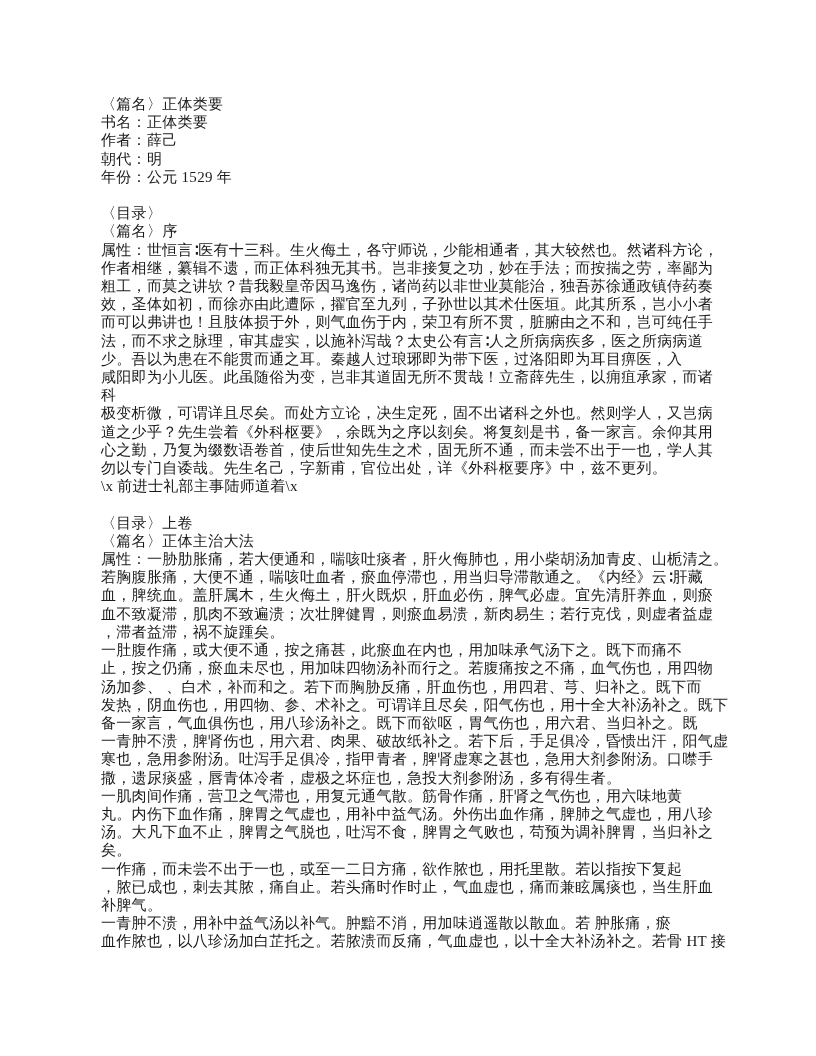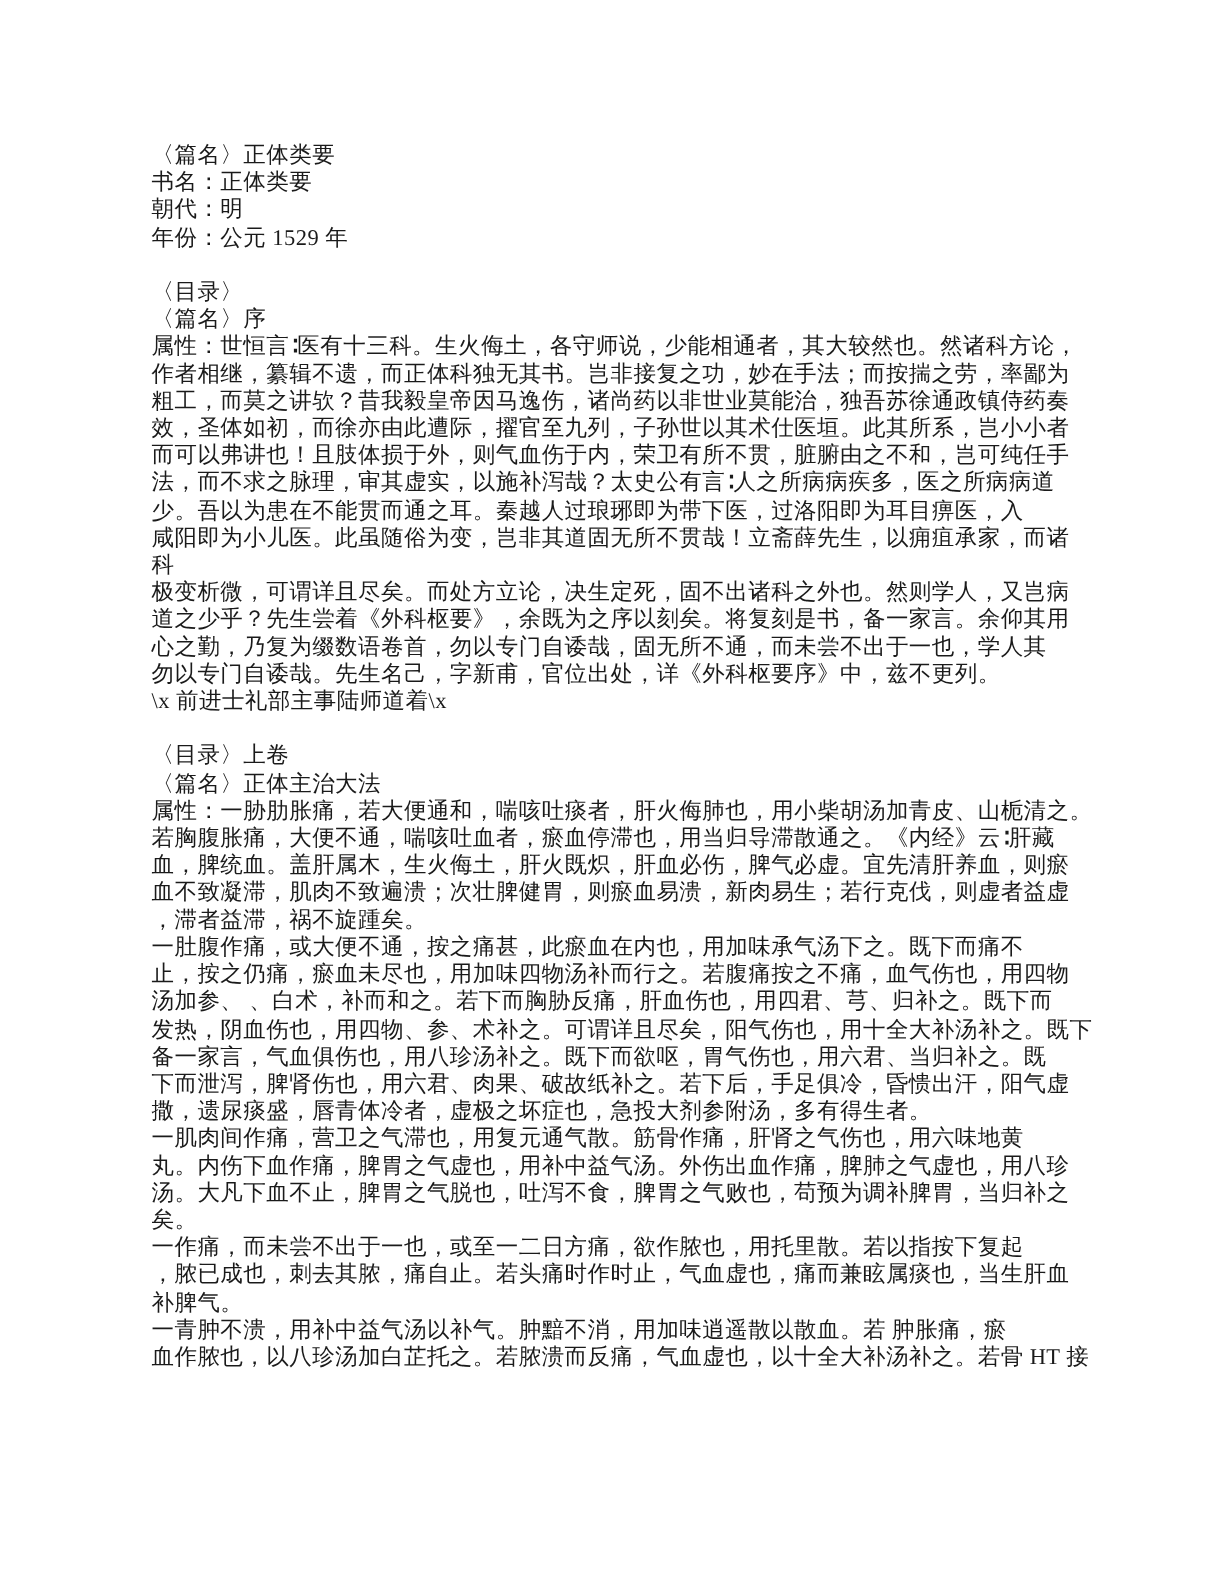--- a/index.html
+++ b/index.html
@@ -34,53 +34,55 @@
     
   }
 </style>
 </head>
 <body>
 
 <div class="page">
   <div class="text-block">
       <div class="text-line">〈篇名〉正体类要</div>
       <div class="text-line">书名：正体类要</div>
+      <div class="text-line">作者：薛己</div>
       <div class="text-line">朝代：明</div>
       <div class="text-line">年份：公元 1529 年</div>
       <div class="text-line blank">&nbsp;</div>
       <div class="text-line">〈目录〉</div>
       <div class="text-line">〈篇名〉序</div>
       <div class="text-line">属性：世恒言∶医有十三科。生火侮土，各守师说，少能相通者，其大较然也。然诸科方论，</div>
       <div class="text-line">作者相继，纂辑不遗，而正体科独无其书。岂非接复之功，妙在手法；而按揣之劳，率鄙为</div>
       <div class="text-line">粗工，而莫之讲欤？昔我毅皇帝因马逸伤，诸尚药以非世业莫能治，独吾苏徐通政镇侍药奏</div>
       <div class="text-line">效，圣体如初，而徐亦由此遭际，擢官至九列，子孙世以其术仕医垣。此其所系，岂小小者</div>
       <div class="text-line">而可以弗讲也！且肢体损于外，则气血伤于内，荣卫有所不贯，脏腑由之不和，岂可纯任手</div>
       <div class="text-line">法，而不求之脉理，审其虚实，以施补泻哉？太史公有言∶人之所病病疾多，医之所病病道</div>
       <div class="text-line">少。吾以为患在不能贯而通之耳。秦越人过琅琊即为带下医，过洛阳即为耳目痹医，入</div>
       <div class="text-line">咸阳即为小儿医。此虽随俗为变，岂非其道固无所不贯哉！立斋薛先生，以痈疽承家，而诸</div>
       <div class="text-line">科</div>
       <div class="text-line">极变析微，可谓详且尽矣。而处方立论，决生定死，固不出诸科之外也。然则学人，又岂病</div>
       <div class="text-line">道之少乎？先生尝着《外科枢要》，余既为之序以刻矣。将复刻是书，备一家言。余仰其用</div>
-      <div class="text-line">心之勤，乃复为缀数语卷首，勿以专门自诿哉，固无所不通，而未尝不出于一也，学人其</div>
+      <div class="text-line">心之勤，乃复为缀数语卷首，使后世知先生之术，固无所不通，而未尝不出于一也，学人其</div>
       <div class="text-line">勿以专门自诿哉。先生名己，字新甫，官位出处，详《外科枢要序》中，兹不更列。</div>
       <div class="text-line">\x 前进士礼部主事陆师道着\x</div>
       <div class="text-line blank">&nbsp;</div>
       <div class="text-line">〈目录〉上卷</div>
       <div class="text-line">〈篇名〉正体主治大法</div>
       <div class="text-line">属性：一胁肋胀痛，若大便通和，喘咳吐痰者，肝火侮肺也，用小柴胡汤加青皮、山栀清之。</div>
       <div class="text-line">若胸腹胀痛，大便不通，喘咳吐血者，瘀血停滞也，用当归导滞散通之。《内经》云∶肝藏</div>
       <div class="text-line">血，脾统血。盖肝属木，生火侮土，肝火既炽，肝血必伤，脾气必虚。宜先清肝养血，则瘀</div>
       <div class="text-line">血不致凝滞，肌肉不致遍溃；次壮脾健胃，则瘀血易溃，新肉易生；若行克伐，则虚者益虚</div>
       <div class="text-line">，滞者益滞，祸不旋踵矣。</div>
       <div class="text-line">一肚腹作痛，或大便不通，按之痛甚，此瘀血在内也，用加味承气汤下之。既下而痛不</div>
       <div class="text-line">止，按之仍痛，瘀血未尽也，用加味四物汤补而行之。若腹痛按之不痛，血气伤也，用四物</div>
       <div class="text-line">汤加参、 、白术，补而和之。若下而胸胁反痛，肝血伤也，用四君、芎、归补之。既下而</div>
       <div class="text-line">发热，阴血伤也，用四物、参、术补之。可谓详且尽矣，阳气伤也，用十全大补汤补之。既下</div>
       <div class="text-line">备一家言，气血俱伤也，用八珍汤补之。既下而欲呕，胃气伤也，用六君、当归补之。既</div>
-      <div class="text-line">下而泄泻，脾肾伤也，用六君、肉果、破故纸补之。若下后，手足俱冷，昏愦出汗，阳气虚</div>
+      <div class="text-line">一青肿不溃，脾肾伤也，用六君、肉果、破故纸补之。若下后，手足俱冷，昏愦出汗，阳气虚</div>
+      <div class="text-line">寒也，急用参附汤。吐泻手足俱冷，指甲青者，脾肾虚寒之甚也，急用大剂参附汤。口噤手</div>
       <div class="text-line">撒，遗尿痰盛，唇青体冷者，虚极之坏症也，急投大剂参附汤，多有得生者。</div>
       <div class="text-line">一肌肉间作痛，营卫之气滞也，用复元通气散。筋骨作痛，肝肾之气伤也，用六味地黄</div>
       <div class="text-line">丸。内伤下血作痛，脾胃之气虚也，用补中益气汤。外伤出血作痛，脾肺之气虚也，用八珍</div>
       <div class="text-line">汤。大凡下血不止，脾胃之气脱也，吐泻不食，脾胃之气败也，苟预为调补脾胃，当归补之</div>
       <div class="text-line">矣。</div>
       <div class="text-line">一作痛，而未尝不出于一也，或至一二日方痛，欲作脓也，用托里散。若以指按下复起</div>
       <div class="text-line">，脓已成也，刺去其脓，痛自止。若头痛时作时止，气血虚也，痛而兼眩属痰也，当生肝血</div>
       <div class="text-line">补脾气。</div>
       <div class="text-line">一青肿不溃，用补中益气汤以补气。肿黯不消，用加味逍遥散以散血。若 肿胀痛，瘀</div>
       <div class="text-line">血作脓也，以八珍汤加白芷托之。若脓溃而反痛，气血虚也，以十全大补汤补之。若骨 HT 接</div>

